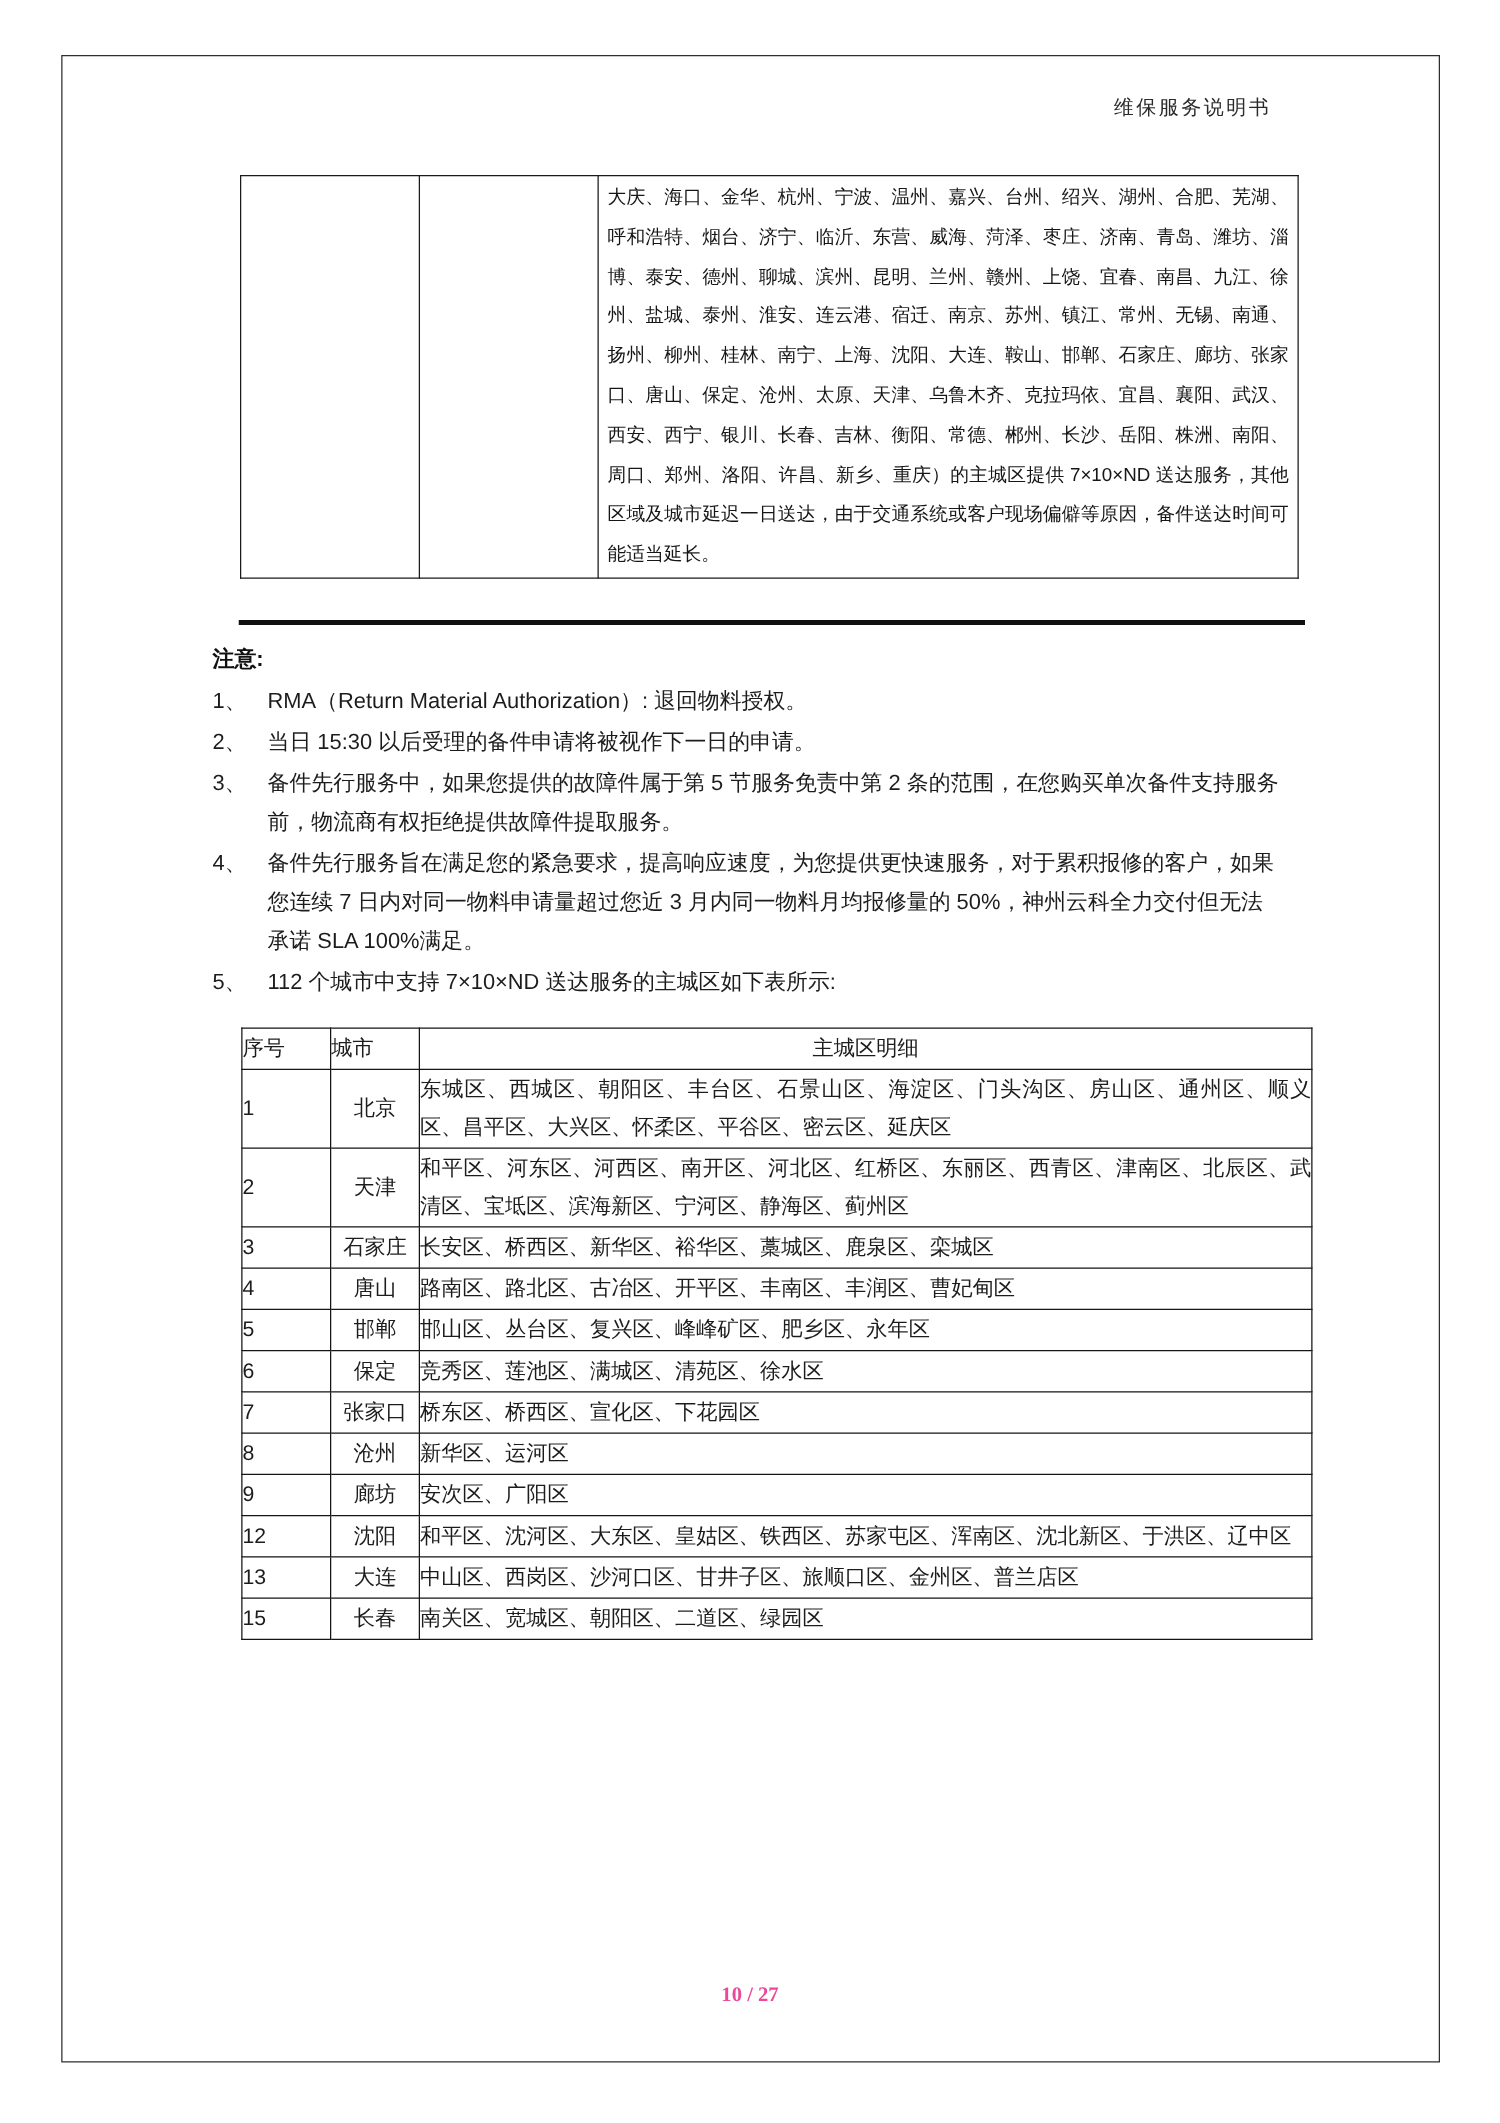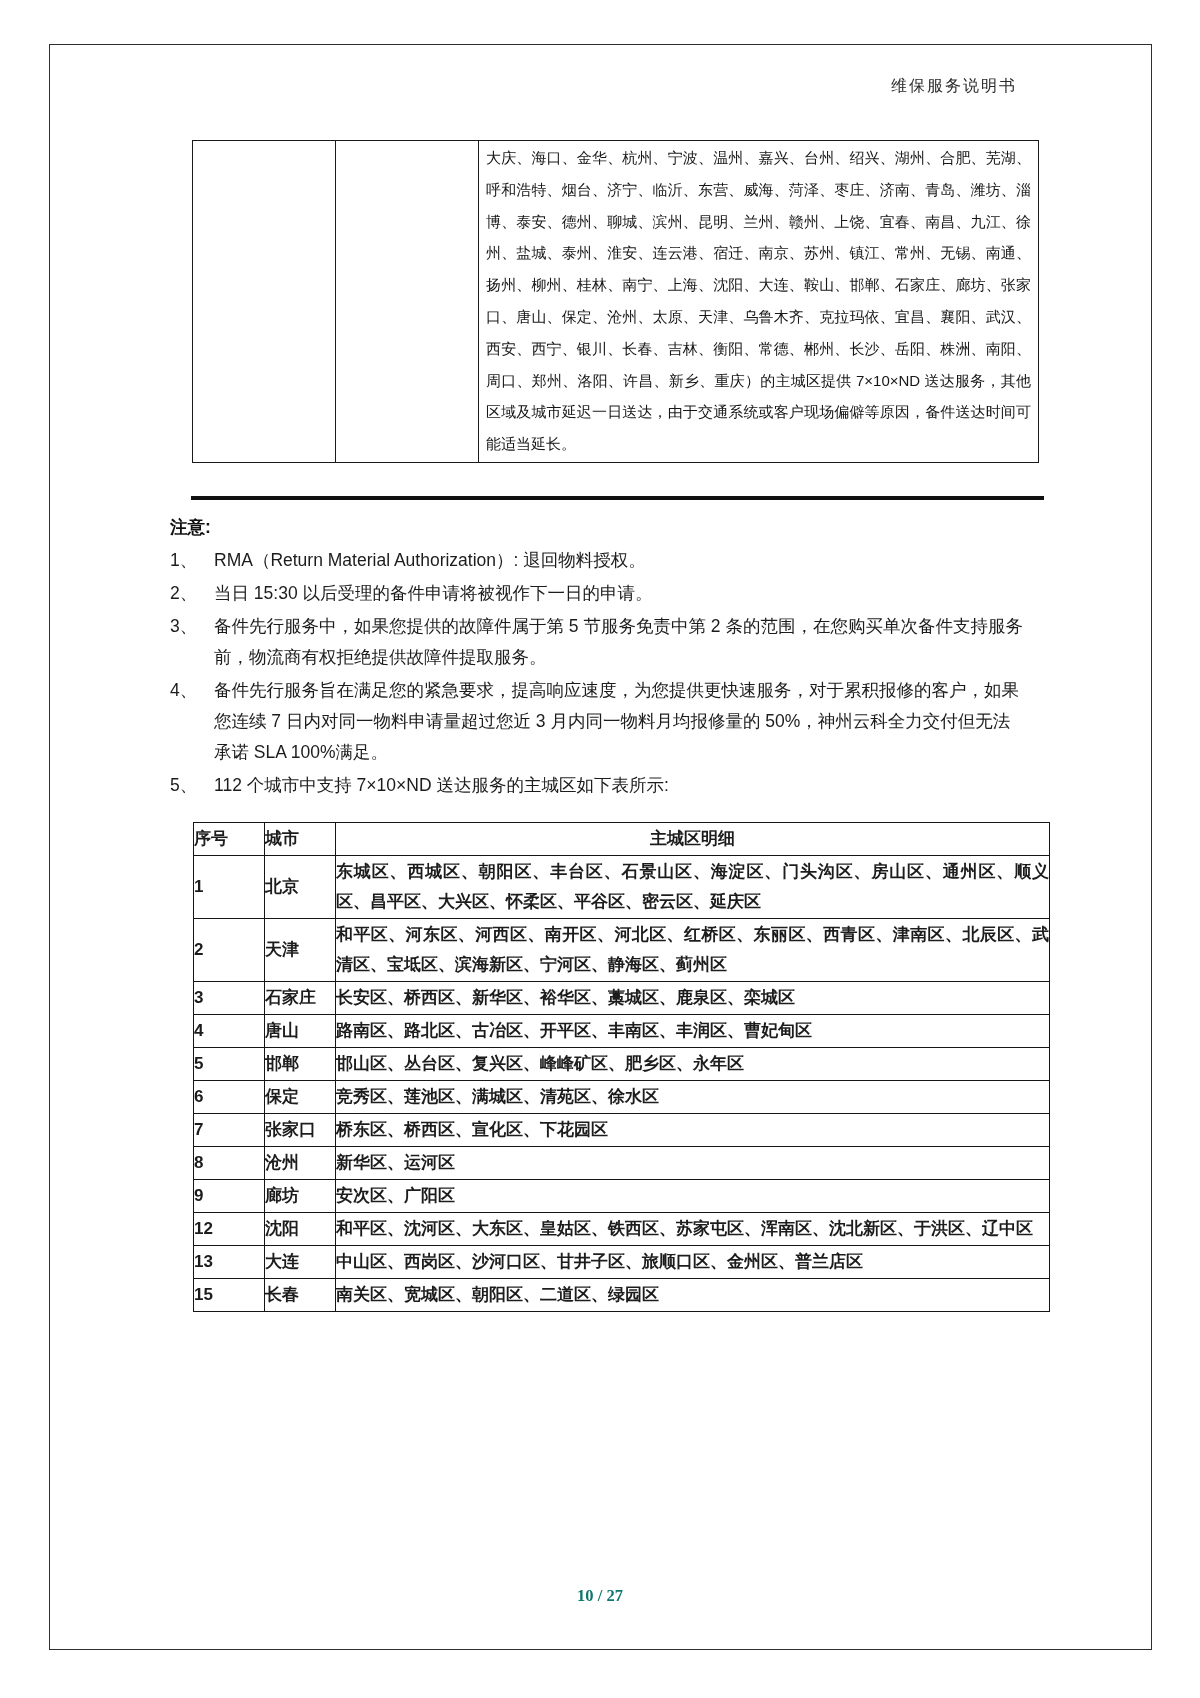--- a/index.html
+++ b/index.html
@@ -80,38 +80,38 @@
     table-layout: fixed;
     font-size: 17px;
   }
   .city-table col.col-seq  { width: 71px; }
   .city-table col.col-city { width: 71px; }
   .city-table th, .city-table td {
     border: 1.5px solid #151515;
     line-height: 30px;
     padding: 1px 0;
     vertical-align: middle;
-    font-weight: bold;
+    font-weight: normal;
   }
   .city-table thead th { text-align: left; }
   .city-table th.h-det { text-align: center; }
   .c-seq  { text-align: left; padding-left: 10px; }
-  .c-city { text-align: left; padding-left: 13px; padding-right: 8px;
+  .c-city { text-align: center; padding-left: 13px; padding-right: 8px;
             word-break: break-all; }
   .c-det  { text-align: left; padding-left: 14px; padding-right: 14px;
             text-align: justify; text-justify: inter-character; }
   .page-number {
     position: absolute;
     top: 1586px; left: 0;
     width: 1200px;
     text-align: center;
     font-family: "Liberation Serif", serif;
     font-weight: bold;
     font-size: 16.5px;
-    color: #0f766e;
+    color: #ec4899;
   }
 </style>
 </head>
 <body>
 
 <div class="page-border"></div>
 
 <div class="doc-header">维保服务说明书</div>
 
 <table class="top-table">

